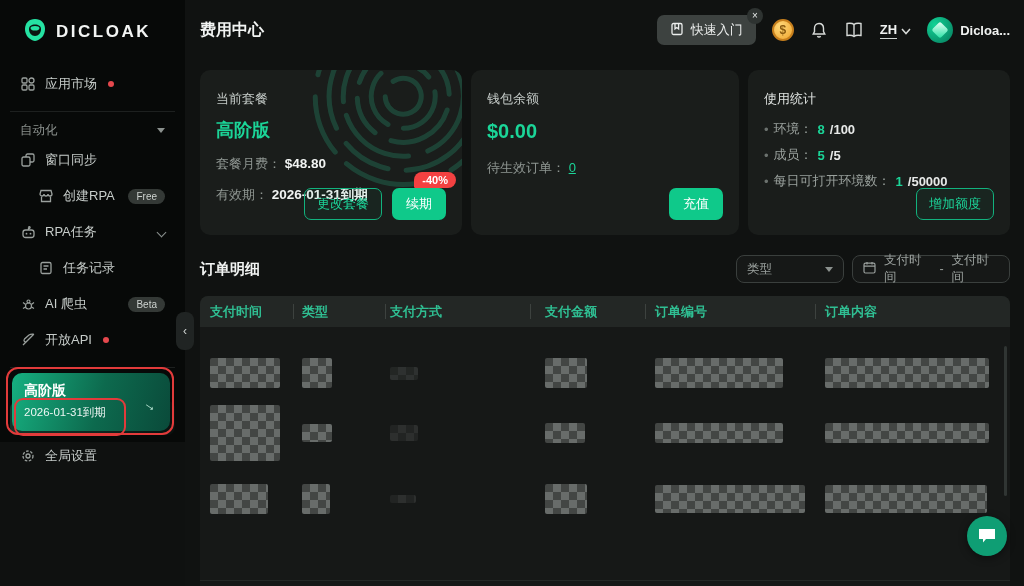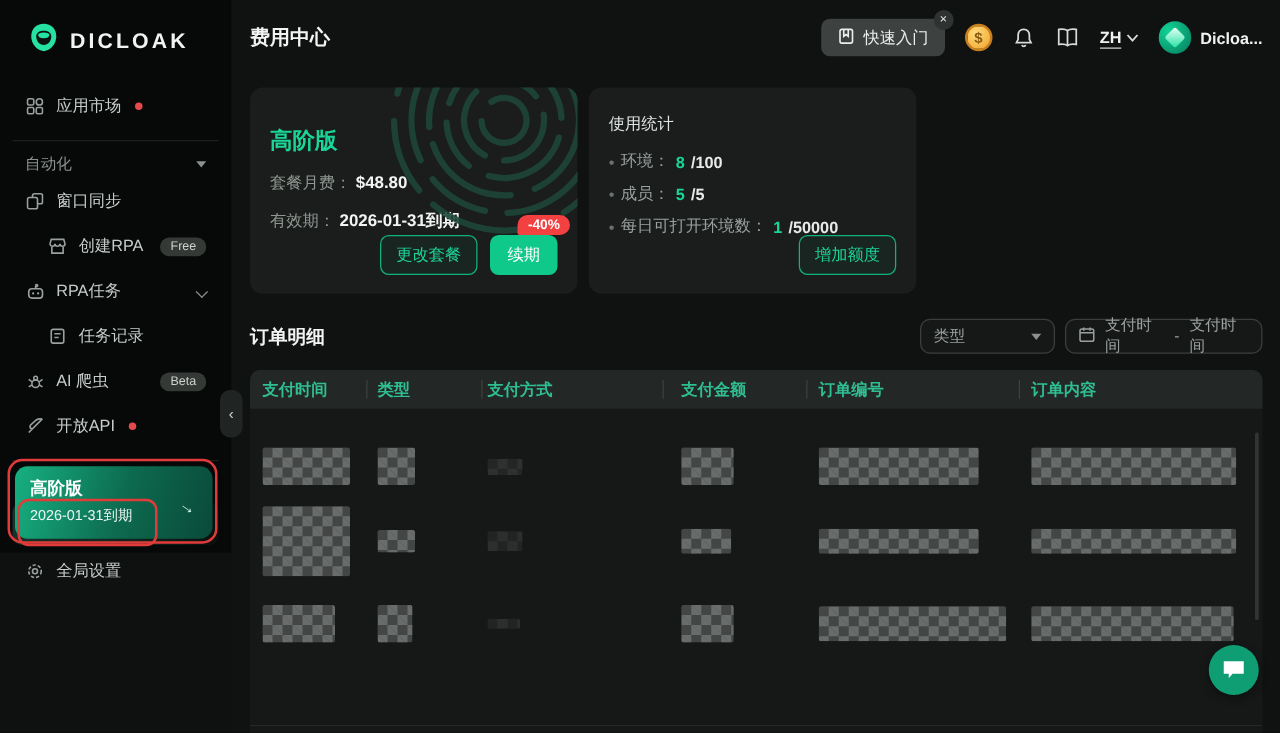--- a/index.html
+++ b/index.html
@@ -306,36 +306,48 @@
         <svg class="fingerprint" width="220" height="190" viewBox="0 0 220 190">
           <g fill="none" stroke="#1f4739" stroke-width="5" stroke-linecap="round" transform="rotate(18 110 95)">
             <circle cx="120" cy="70" r="18" stroke-dasharray="50 18"></circle>
             <circle cx="120" cy="70" r="32" stroke-dasharray="40 16 60 14"></circle>
             <circle cx="120" cy="70" r="46" stroke-dasharray="70 18 40 16"></circle>
             <circle cx="120" cy="70" r="60" stroke-dasharray="50 20 80 14"></circle>
             <circle cx="120" cy="70" r="74" stroke-dasharray="90 18 50 18"></circle>
             <circle cx="120" cy="70" r="88" stroke-dasharray="60 22 90 16"></circle>
           </g>
         </svg>
+        <div class="card-label">当前套餐</div>
         <div class="plan-name">高阶版</div>
         <div class="kv">
           <span>套餐月费：</span>
           <b>$48.80</b>
         </div>
         <div class="kv">
           <span>有效期：</span>
           <b>2026-01-31到期</b>
         </div>
         <div class="discount-badge">-40%</div>
         <div class="card-btns">
           <button class="btn-outline">更改套餐</button>
           <button class="btn-fill">续期</button>
         </div>
       </div>
 
+      <div class="card card-wallet">
+        <div class="card-label">钱包余额</div>
+        <div class="balance">$0.00</div>
+        <div class="pending">
+          <span>待生效订单：</span>
+          <a>0</a>
+        </div>
+        <div class="card-btns">
+          <button class="btn-fill">充值</button>
+        </div>
+      </div>
 
       <div class="card card-usage">
         <div class="card-label" style="color:#dfe3e1;">使用统计</div>
         <div class="usage-list" id="usage-list">
             <div class="usage-row">
               <span class="bullet">•</span>
               <span>环境：</span>
               <span class="used">8</span>
               <span class="total">/100</span>
             </div>

